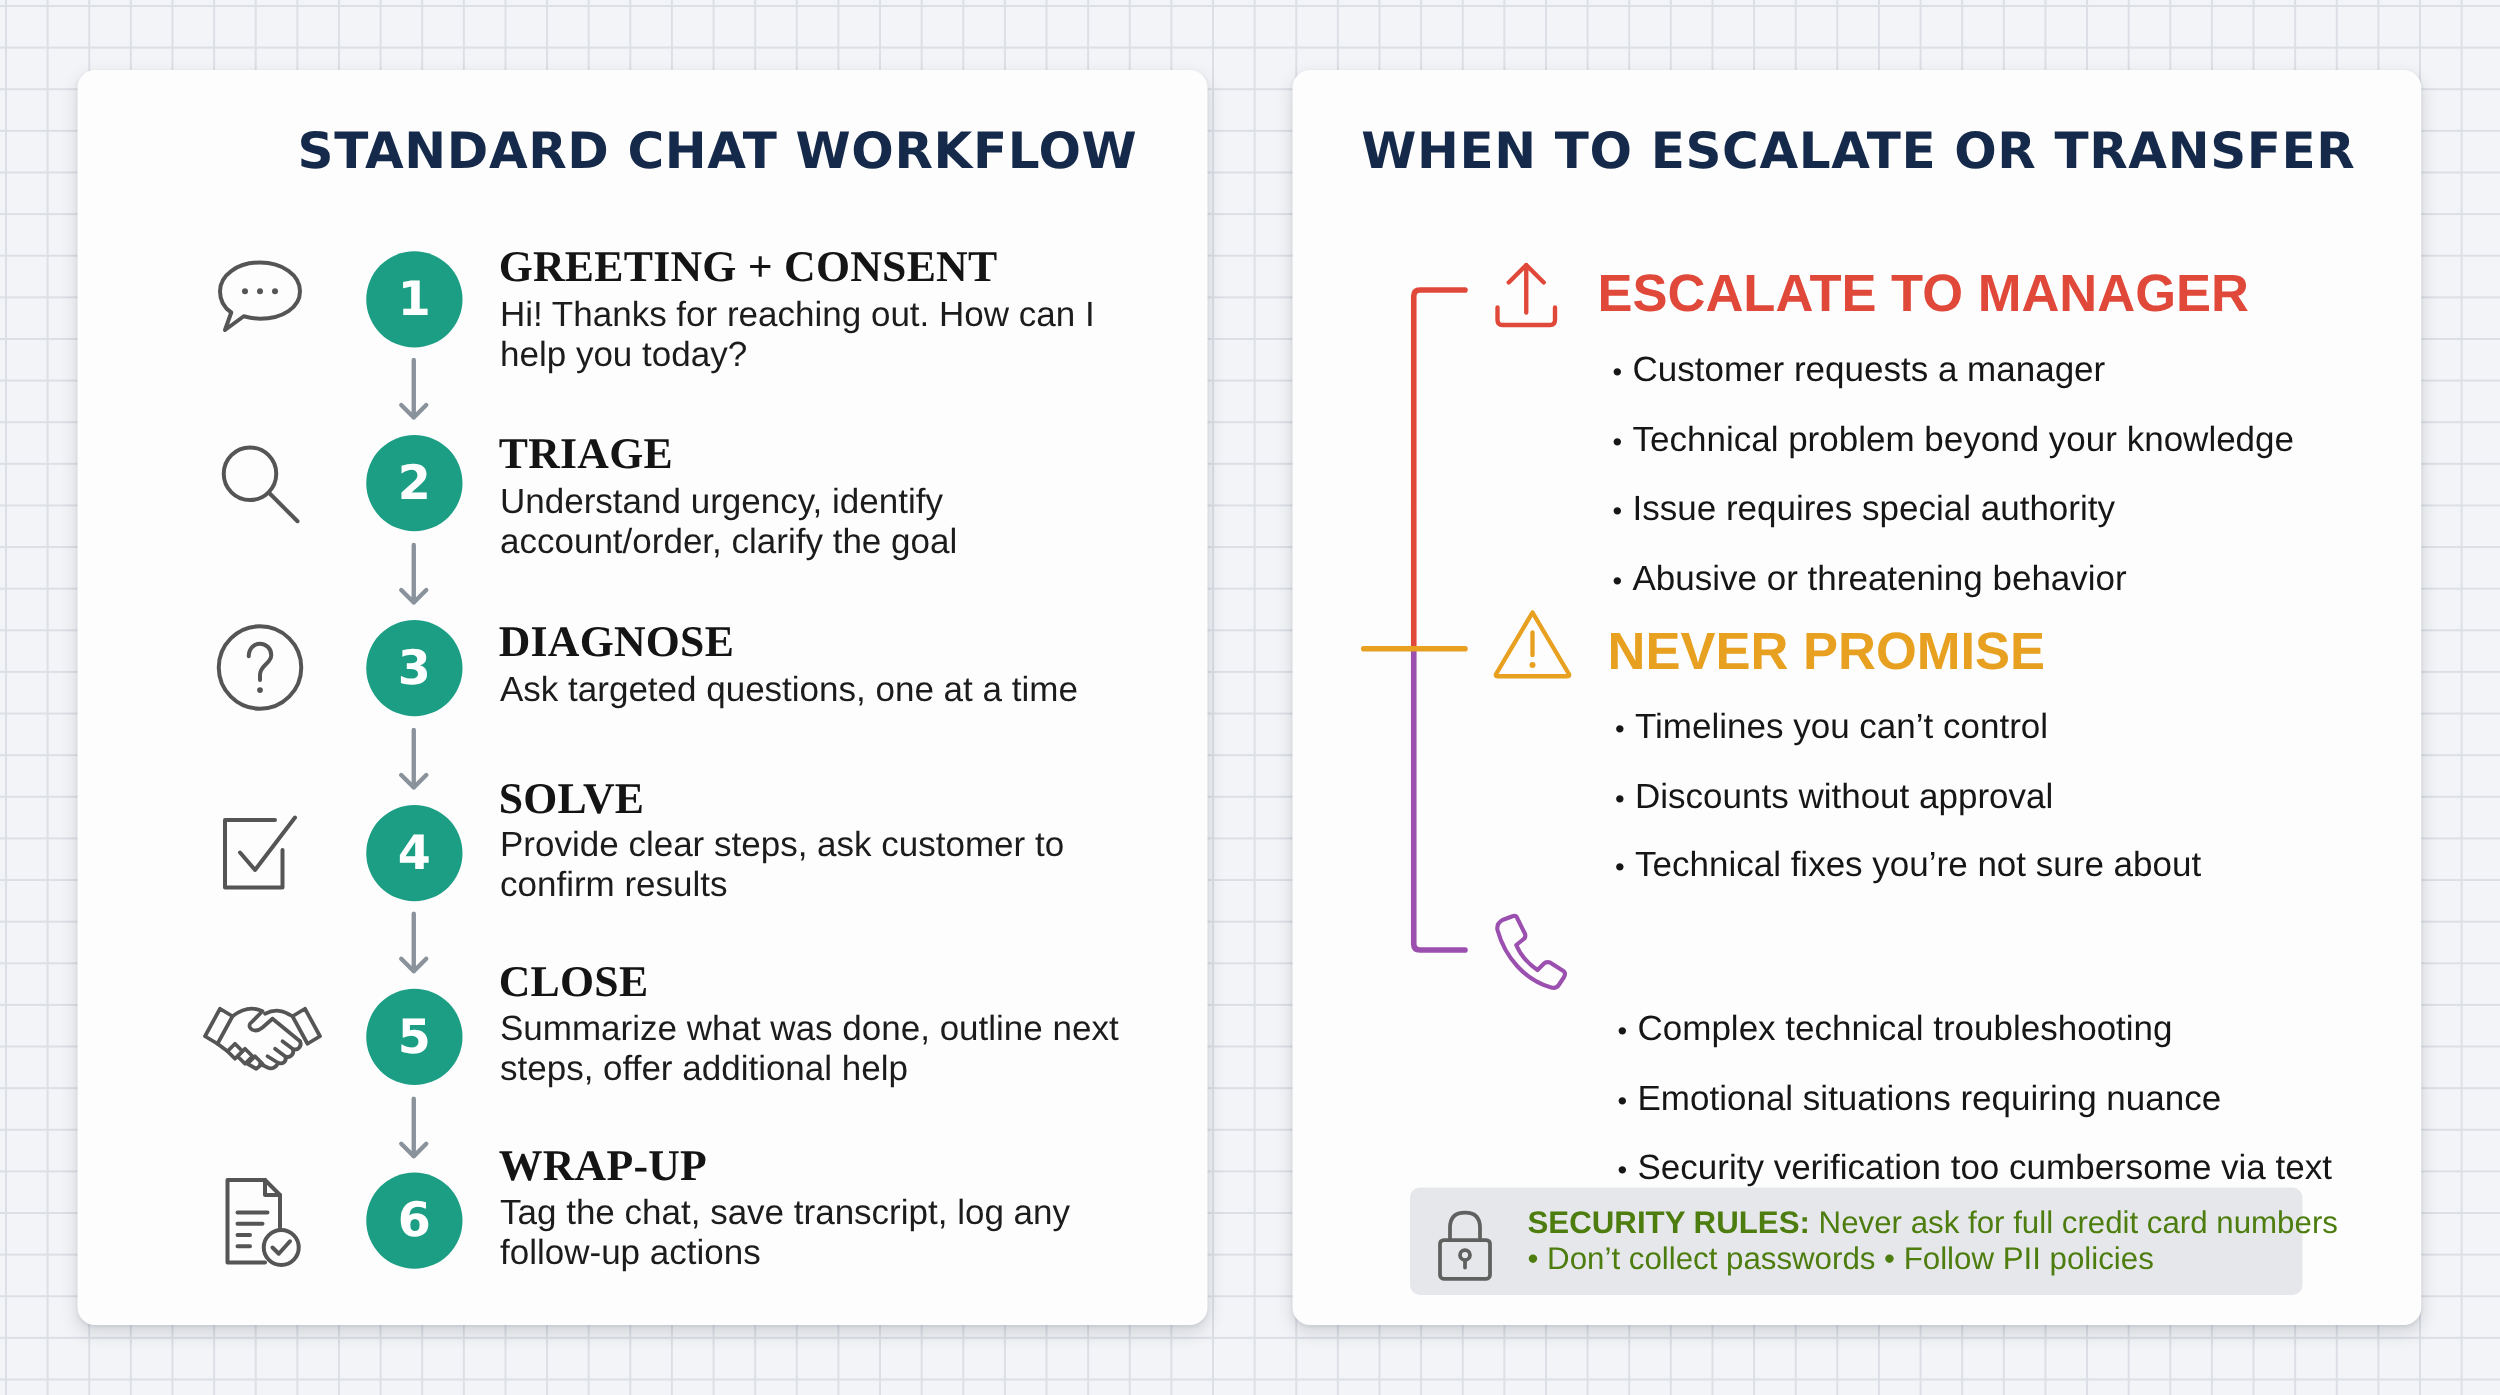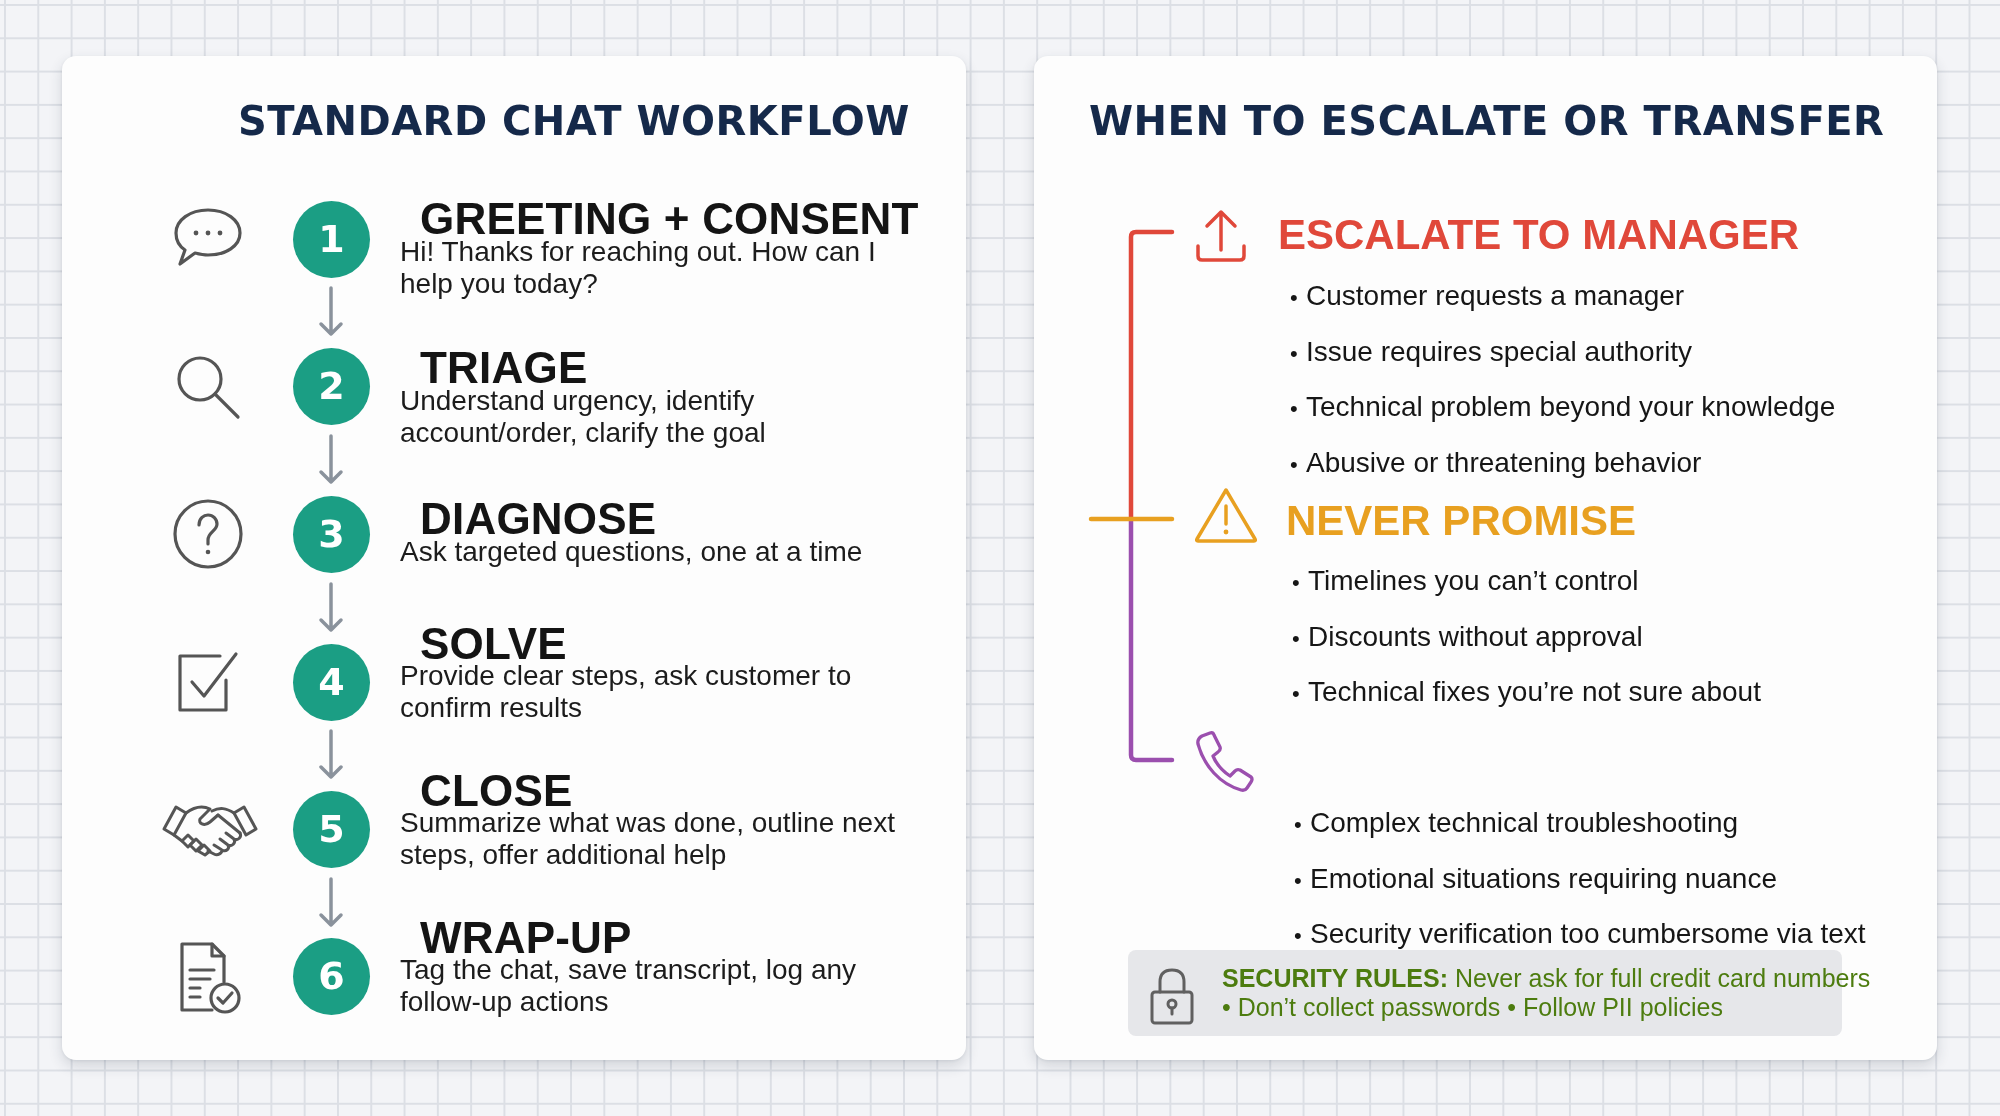--- a/index.html
+++ b/index.html
@@ -47,24 +47,24 @@
     border-radius: 50%;
     background: #1b9e84;
     color: #ffffff;
     font-family: "DejaVu Sans", sans-serif;
     font-weight: bold;
     font-size: 38px;
     line-height: 77px;
     text-align: center;
   }
   .step-title {
-    position: absolute; left: 358px;
-    font-family: Liberation Sans, sans-serif;
+    position: absolute; left: 337px;
+    font-family: Liberation Serif, serif;
     font-weight: bold;
-    font-size: 44px;
+    font-size: 35px;
     color: #141414;
     white-space: nowrap;
     letter-spacing: 0.2px;
   }
   .step-desc {
     position: absolute; left: 338px; width: 500px;
     font-family: "Liberation Sans", sans-serif;
     font-size: 28px;
     line-height: 32px;
     color: #1c1c1c;
@@ -253,22 +253,22 @@
 
   <div class="section-icon" style="left:158px; top:150px; width:58px; height:58px">
     <svg viewBox="0 0 58 58" fill="none" stroke="#e0483a" stroke-width="3.5" stroke-linecap="round" stroke-linejoin="round">
       <path d="M29 44 V6 M15 20 L29 6 L43 20"></path>
       <path d="M6 40 V50 Q6 54 10 54 H48 Q52 54 52 50 V40"></path>
     </svg>
   </div>
   <div class="section-title" style="left:244px; top:155px; color:#e0483a">ESCALATE TO MANAGER</div>
   <ul class="bullet-list" style="left:256px; top:206px">
     <li>Customer requests a manager</li>
+    <li>Technical problem beyond your knowledge</li>
     <li>Issue requires special authority</li>
-    <li>Technical problem beyond your knowledge</li>
     <li>Abusive or threatening behavior</li>
   </ul>
 
   <div class="section-icon" style="left:160px; top:430px; width:64px; height:58px">
     <svg viewBox="0 0 64 58" fill="none" stroke="#e8a020" stroke-width="3.5" stroke-linecap="round" stroke-linejoin="round">
       <path d="M32 4 L61 53 Q62 55 60 55 H4 Q2 55 3 53 Z"></path>
       <path d="M32 20 V38"></path>
       <circle cx="32" cy="46" r="2.4" fill="#e8a020" stroke="none"></circle>
     </svg>
   </div>

